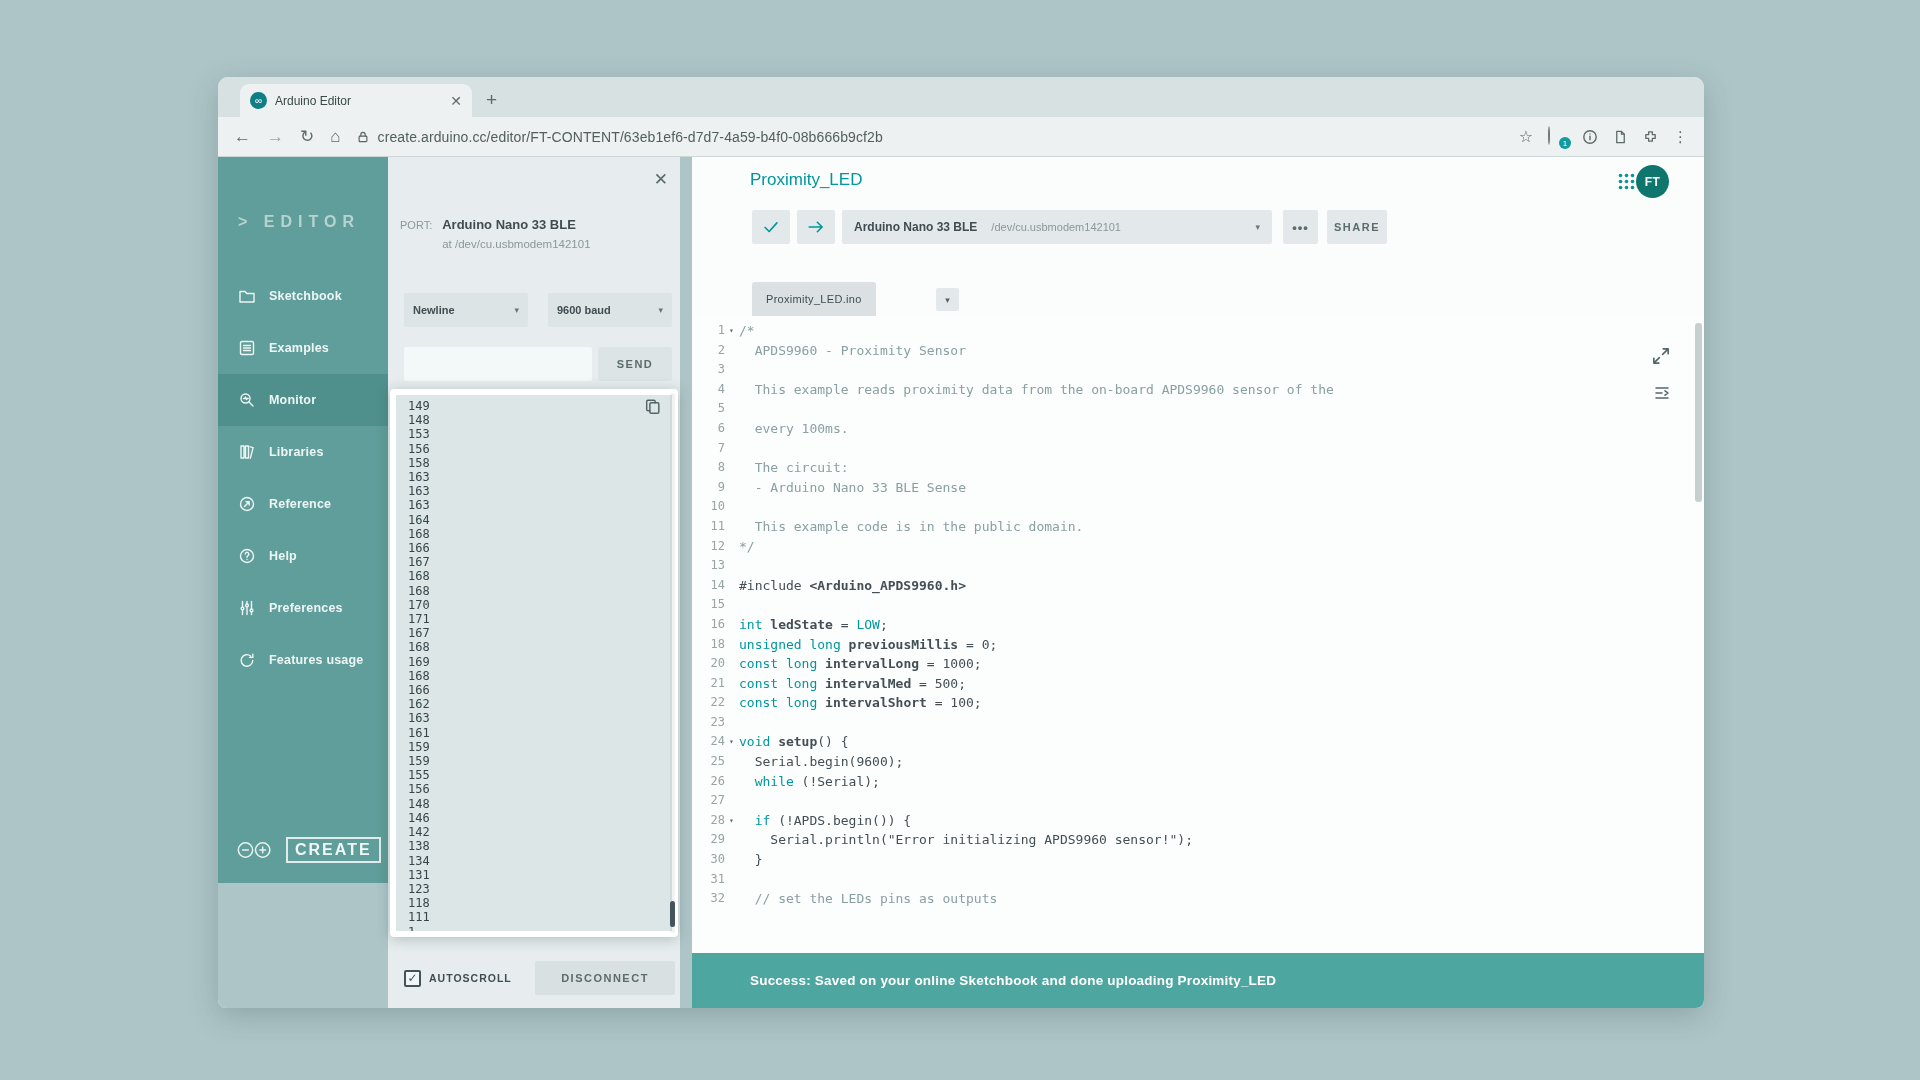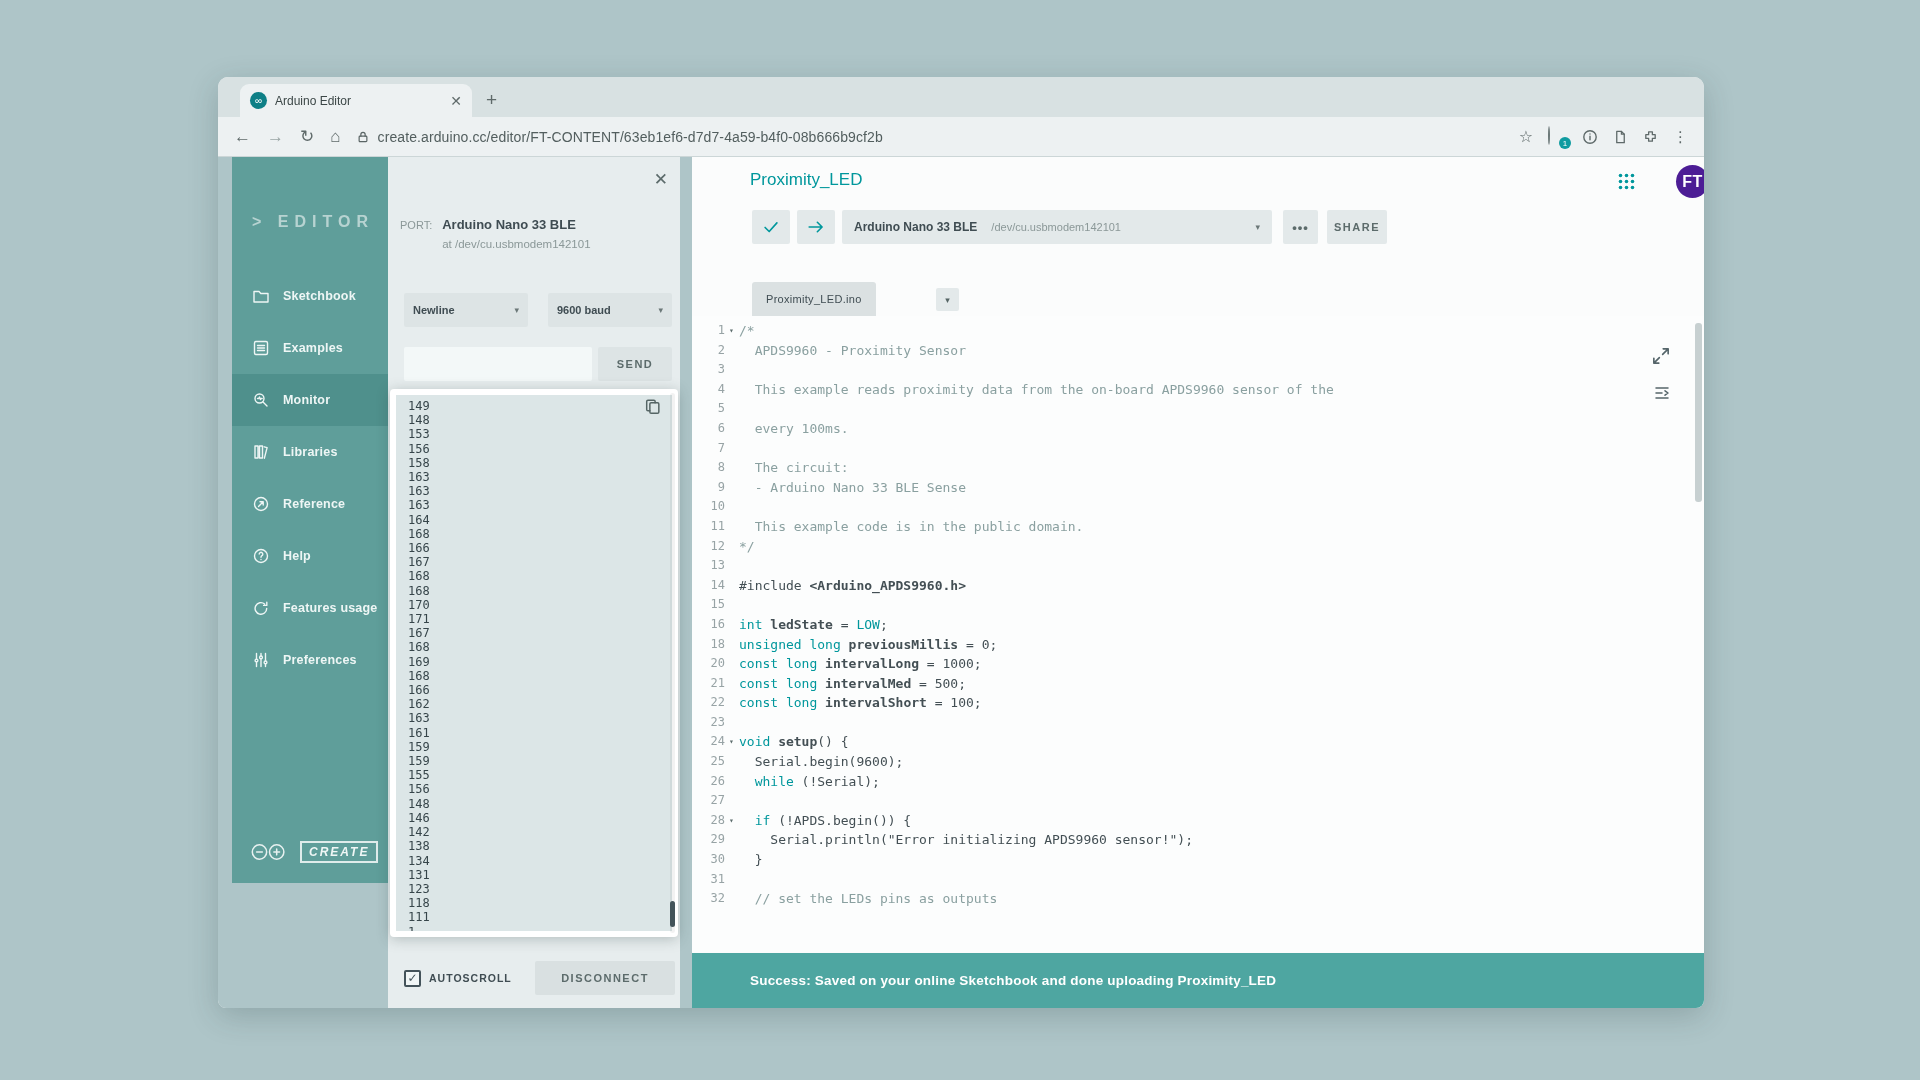--- a/index.html
+++ b/index.html
@@ -31,35 +31,35 @@
   .ext-badge-wrap { position:relative; width:19px; height:19px; }
   .ext-circle { width:17px; height:17px; border:1.6px solid #6c7979; border-radius:50%; }
   .ext-badge { position:absolute; right:-4px; bottom:-3px; min-width:12px; height:12px;
                background:#0f9ba0; color:#fff; font-size:8px; border-radius:6px;
                display:flex; align-items:center; justify-content:center; padding:0 2px; }
 
   
   .app { position:relative; height:851px; background:#aec5c8; }
 
   
-  .sidebar { position:absolute; left:14px; top:0; width:170px; height:726px; background:#5f9e9a; }
+  .sidebar { position:absolute; left:0; top:0; width:170px; height:726px; background:#5f9e9a; }
   .side-logo { position:absolute; top:56px; left:20px; color:rgba(255,255,255,.55);
                font-size:16px; font-weight:bold; letter-spacing:6px; }
   .side-menu { position:absolute; top:113px; left:0; right:0; }
   .side-item { height:52px; display:flex; align-items:center; gap:13px; padding-left:20px;
                color:#eef6f5; cursor:pointer; }
   .side-item.active { background:#4f908c; }
   .side-ico { width:18px; height:18px; flex:none; display:flex; }
   .side-ico svg { width:18px; height:18px; }
   .side-label { font-size:12.5px; font-weight:bold; letter-spacing:.2px; }
   .side-brand { position:absolute; bottom:20px; left:16px; display:flex; align-items:center; gap:8px;
                 color:rgba(255,255,255,.85); }
   .side-brand svg { width:44px; height:22px; stroke-width:1.6; }
-  .create-box { border:2px solid rgba(255,255,255,.8); padding:2px 7px; font-size:12px;
-                font-weight:bold; letter-spacing:2px; color:#f0f7f6;font-style:italic; }
+  .create-box { border:2px solid rgba(255,255,255,.8); padding:2px 7px; font-size:16px;
+                font-weight:bold; letter-spacing:2px; color:#f0f7f6; }
 
   
   .monitor { position:absolute; left:170px; top:0; width:292px; height:851px; background:#e7edee; }
   .mon-close { position:absolute; top:12px; right:12px; color:#5c6b6b; font-size:17px; }
   .port-row { position:absolute; top:60px; left:12px; display:flex; gap:10px; }
   .port-label { font-size:11px; color:#8b9898; padding-top:2px; }
   .port-name { font-size:13px; font-weight:bold; color:#3f4c52; }
   .port-path { font-size:11.5px; color:#8b9898; margin-top:6px; }
   .mon-selects { position:absolute; top:136px; left:16px; right:8px; display:flex; gap:20px; }
   .mon-select { flex:1; height:34px; background:#dde4e5; border-radius:2px; display:flex;
@@ -93,22 +93,22 @@
   .autoscroll-label { font-size:10.5px; font-weight:bold; letter-spacing:1px; color:#3f4c52; }
   .disconnect-btn { position:absolute; right:0; top:0; width:140px; height:34px; background:#d9e0e1;
                     border:none; border-radius:2px; font-family:inherit; font-size:11px; font-weight:bold;
                     letter-spacing:1.5px; color:#5c6b6b; }
 
   
   .editor { position:absolute; left:474px; top:0; width:1012px; height:851px; background:#fbfcfc; }
   .ed-title { position:absolute; top:13px; left:58px; font-size:17px; color:#00979c; }
   .apps-icon { position:absolute; top:16px; left:926px; width:17px; height:17px; color:#00979c; }
   .apps-icon svg { width:17px; height:17px; }
-  .avatar { position:absolute; top:8px; left:984px; width:33px; height:33px; border-radius:50%;
-            background:#4c1d95; color:#fff; font-size:16px; font-weight:bold; letter-spacing:.5px;
+  .avatar { position:absolute; top:8px; left:944px; width:33px; height:33px; border-radius:50%;
+            background:#0f766e; color:#fff; font-size:12px; font-weight:bold; letter-spacing:.5px;
             display:flex; align-items:center; justify-content:center; }
 
   .tool-btn { position:absolute; top:53px; height:34px; background:#e3e9ea; border:none; border-radius:2px;
               display:flex; align-items:center; justify-content:center; font-family:inherit; }
   .verify-btn { left:60px; width:38px; color:#00979c; }
   .upload-btn { left:105px; width:38px; color:#00979c; }
   .tool-btn svg { width:20px; height:20px; stroke-width:1.8; }
   .board-select { left:150px; width:430px; justify-content:flex-start; padding:0 12px; gap:14px; }
   .board-name { font-size:12px; font-weight:bold; color:#3f4c52; }
   .board-port { font-size:11px; color:#8b9898; flex:1; text-align:left; }
@@ -255,35 +255,35 @@
               <svg viewBox="0 0 18 18">
                 <circle cx="9" cy="9" r="6.5"></circle>
                 <path d="M7.2 7.1a1.8 1.8 0 1 1 2.7 1.6c-.7.4-.9.8-.9 1.5M9 12.5v.01"></path>
               </svg>
             </span>
             <span class="side-label">Help</span>
           </div>
           <div class="side-item">
             <span class="side-ico">
               <svg viewBox="0 0 18 18">
-                <path d="M14.7 9.5A5.8 5.8 0 1 1 12.6 5M14.8 3.2v3.2h-3.2"></path>
-              </svg>
-            </span>
-            <span class="side-label">Features usage</span>
-          </div>
-          <div class="side-item">
-            <span class="side-ico">
-              <svg viewBox="0 0 18 18">
                 <path d="M4.5 2.5v5.5M4.5 11v4.5M9 2.5v2.5M9 8v7.5M13.5 2.5v7M13.5 13v2.5"></path>
                 <circle cx="4.5" cy="9.5" r="1.4"></circle>
                 <circle cx="9" cy="6.4" r="1.4"></circle>
                 <circle cx="13.5" cy="11.4" r="1.4"></circle>
               </svg>
             </span>
             <span class="side-label">Preferences</span>
+          </div>
+          <div class="side-item">
+            <span class="side-ico">
+              <svg viewBox="0 0 18 18">
+                <path d="M14.7 9.5A5.8 5.8 0 1 1 12.6 5M14.8 3.2v3.2h-3.2"></path>
+              </svg>
+            </span>
+            <span class="side-label">Features usage</span>
           </div>
         </div>
       <div class="side-brand">
         <span style="display:flex;">
           <svg viewBox="0 0 46 22">
               <circle cx="12" cy="11" r="7.5"></circle>
               <circle cx="30" cy="11" r="7.5"></circle>
               <path d="M9 11h6M27 11h6M30 8v6"></path>
             </svg>
         </span>

